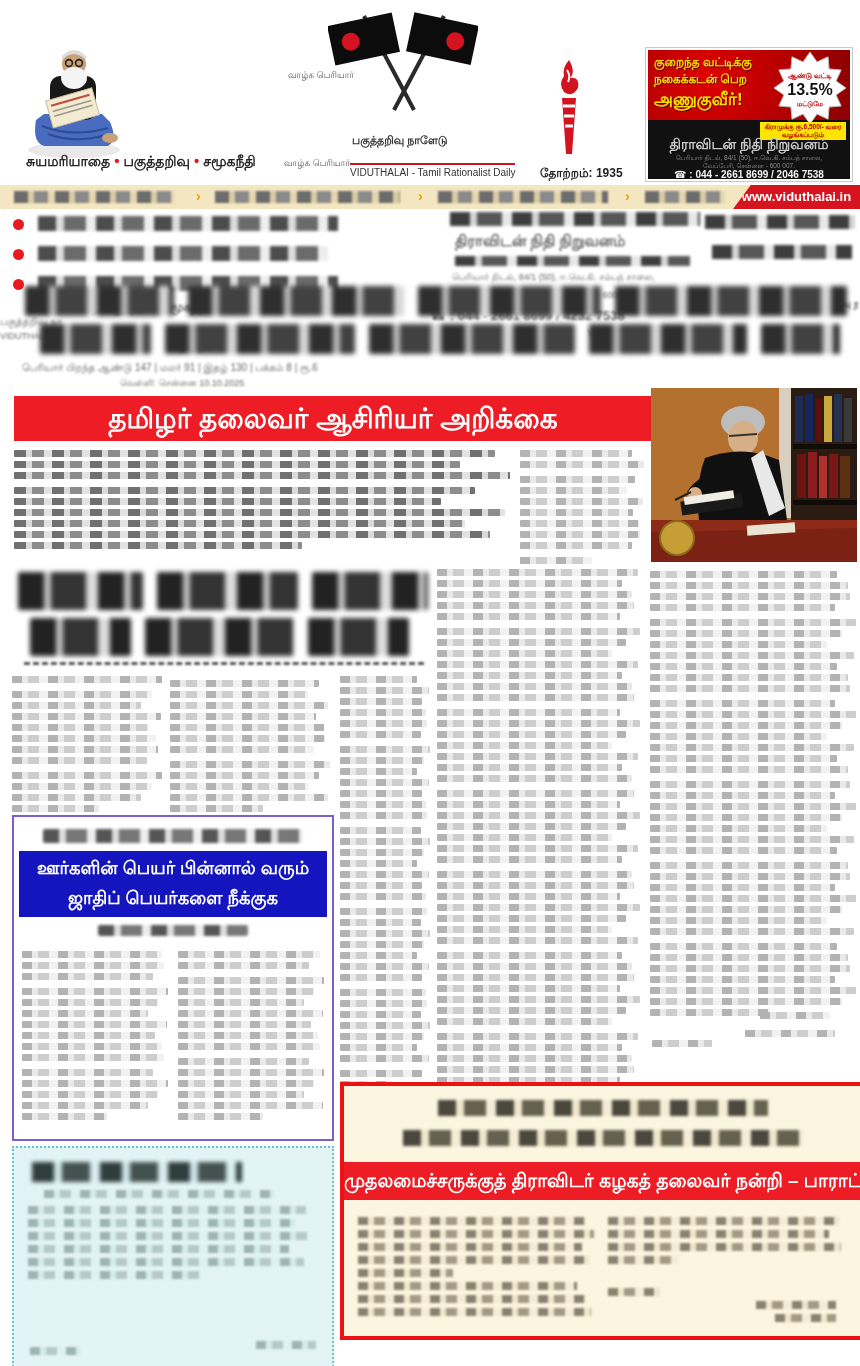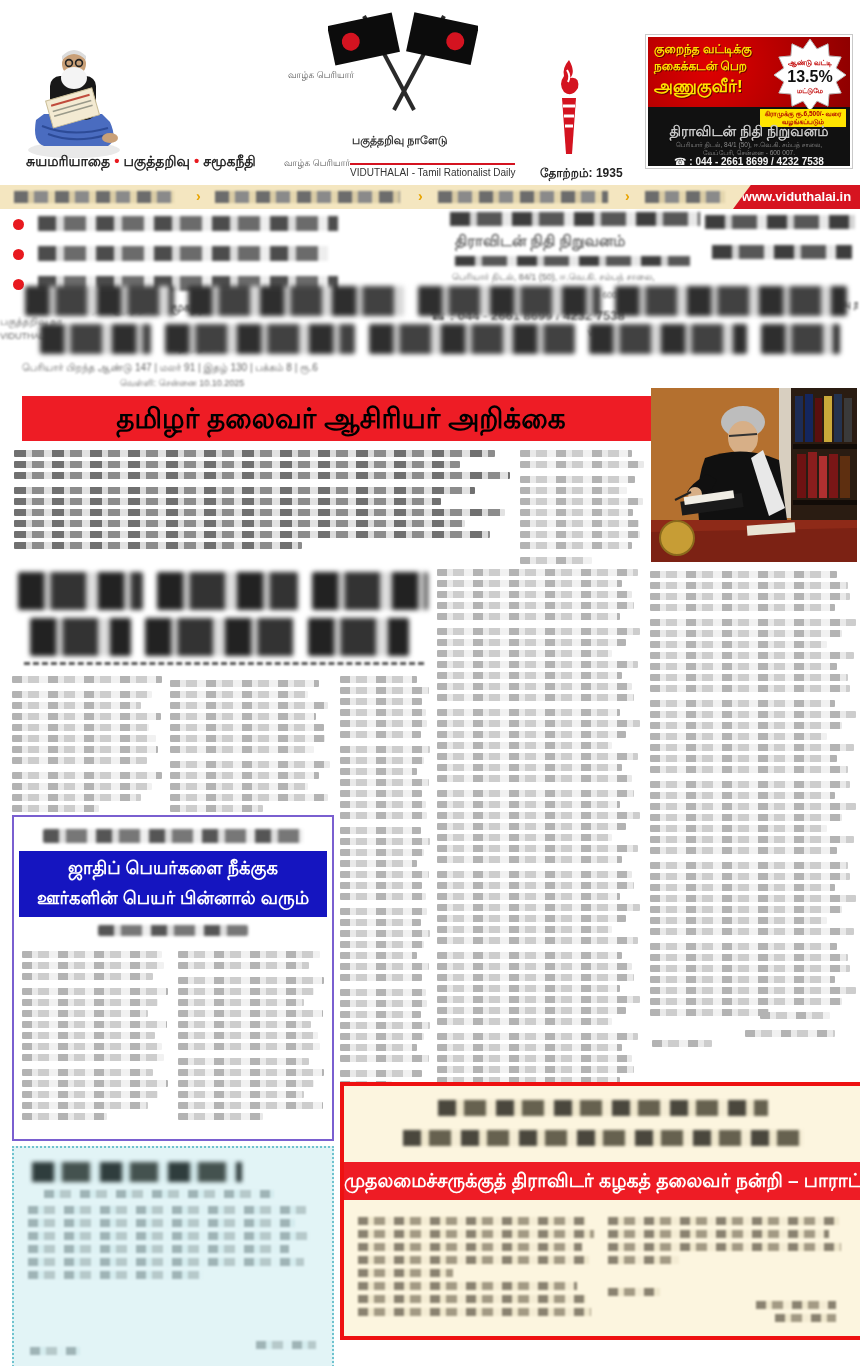--- a/index.html
+++ b/index.html
@@ -12,21 +12,21 @@
             letter-spacing:-3px;white-space:nowrap;text-shadow:1px 1px 0 #b00;}
   .year91{left:520px;top:55px;font-size:96px;font-weight:bold;color:#161616;line-height:1;letter-spacing:2px;}
   .founded{left:540px;top:166px;font-size:12px;font-weight:bold;color:#222;}
   .tagline{left:26px;top:152px;font-size:14px;font-weight:bold;color:#262626;white-space:nowrap;}
   .tagline .dot{color:#e8191f;font-size:15px;padding:0 4px;}
   .slogan-sm{font-size:9px;color:#555;}
   .sub-ta{left:352px;top:134px;font-size:11px;font-weight:bold;color:#333;}
   .sub-en{left:350px;top:163px;font-size:10px;color:#333;border-top:2px solid #d41320;padding-top:2px;}
 
   
-  .ad{left:645px;top:34px;width:206px;height:133px;border:1px solid #c9c9c9;background:#111;box-shadow:0 0 0 2px #fff inset;}
+  .ad{left:645px;top:47px;width:206px;height:133px;border:1px solid #c9c9c9;background:#111;box-shadow:0 0 0 2px #fff inset;}
   .ad-top{position:absolute;left:2px;top:2px;right:2px;height:70px;background:radial-gradient(circle at 30% 40%,#e00000,#8d0000);}
   .ad-l1{position:absolute;left:6px;top:5px;font-size:12px;font-weight:bold;color:#ffe400;text-shadow:1px 1px 0 #600;}
   .ad-l2{position:absolute;left:6px;top:22px;font-size:12px;font-weight:bold;color:#ffe400;text-shadow:1px 1px 0 #600;}
   .ad-l3{position:absolute;left:6px;top:40px;font-size:17px;font-weight:bold;color:#ffe400;text-shadow:1px 1px 0 #600;}
   .burst{position:absolute;right:2px;top:0px;width:76px;height:76px;}
   .burst text{font-family:"Liberation Sans",sans-serif;}
   .chip{position:absolute;right:4px;top:72px;width:86px;background:#ffe400;color:#b00000;font-size:6.5px;
         font-weight:bold;text-align:center;padding:1px 0;line-height:1.25;}
   .ad-co{position:absolute;left:0;right:0;top:88px;text-align:center;font-size:14px;font-weight:bold;color:#c9c9c9;
          text-shadow:0 1px 1px #000;}
@@ -49,21 +49,21 @@
 
   
   .hline{display:flex;gap:14px;}
   .hseg{height:30px;background:repeating-linear-gradient(90deg,#2e2e2e 0 24px,#bdbdbd 24px 31px,#414141 31px 62px,#d8d8d8 62px 72px);filter:blur(2.4px);border-radius:2px;}
   .hseg2{height:38px;background:repeating-linear-gradient(90deg,#222 0 26px,#c4c4c4 26px 33px,#333 33px 68px,#ddd 68px 80px);filter:blur(2.8px);border-radius:2px;}
   .dashrule{border-bottom:3px dashed #555;filter:blur(.8px);}
 
   .dateline{font-size:10px;}
 
   
-  .stmt-banner{left:22px;top:396px;width:638px;height:45px;background:#ee1c25;color:#000000;font-weight:bold;
+  .stmt-banner{left:14px;top:396px;width:638px;height:45px;background:#ee1c25;color:#ffffff;font-weight:bold;
                font-size:28px;text-align:center;line-height:45px;white-space:nowrap;overflow:hidden;}
 
   
   .bl{height:7px;margin:4px 0;border-radius:1px;
       background:repeating-linear-gradient(90deg,#b3b3b3 0 10px,#e9e9e9 10px 16px,#cdcdcd 16px 27px,#f1f1f1 27px 36px);
       filter:blur(.7px);}
   .dark .bl{background:repeating-linear-gradient(90deg,#707070 0 12px,#dadada 12px 18px,#8c8c8c 18px 30px,#e2e2e2 30px 38px);}
   .kline{height:14px;background:repeating-linear-gradient(90deg,#555 0 16px,#ddd 16px 23px,#777 23px 44px,#eee 44px 53px);filter:blur(1.7px);border-radius:2px;}
 
   
@@ -151,21 +151,21 @@
           <polygon points="74,38 64.1,45 69.2,56 57.1,57.1 56,69.2 45,64.1 38,74 31,64.1 20,69.2 18.9,57.1 6.8,56 11.9,45 2,38 11.9,31 6.8,20 18.9,18.9 20,6.8 31,11.9 38,2 45,11.9 56,6.8 57.1,18.9 69.2,20 64.1,31" fill="#fff" stroke="#bbb" stroke-width="1"></polygon>
           <text x="38" y="28" text-anchor="middle" font-size="7" fill="#c00000" font-weight="bold">ஆண்டு வட்டி</text>
           <text x="38" y="45" text-anchor="middle" font-size="16" fill="#111" font-weight="bold">13.5%</text>
           <text x="38" y="56" text-anchor="middle" font-size="6.5" fill="#c00000" font-weight="bold">மட்டுமே</text>
         </svg>
         <div class="chip">கிராமுக்கு ரூ.6,500/- வரை வழங்கப்படும்</div>
       </div>
       <div class="ad-co">திராவிடன் நிதி நிறுவனம்</div>
       <div class="ad-ad1">பெரியார் திடல், 84/1 (50), ஈ.வெ.கி. சம்பத் சாலை,</div>
       <div class="ad-ad2">வேப்பேரி, சென்னை - 600 007.</div>
-      <div class="ad-ph">☎ : 044 - 2661 8699 / 4232 7538</div>
+      <div class="ad-ph">☎ : 044 - 2661 8699 / 2046 7538</div>
     </div>
   </div>
 
   <div class="abs ticker">
     <div class="tk-seg" style="left:14px;width:160px;"></div>
     <span class="tk-arrow" style="left:196px;">›</span>
     <div class="tk-seg" style="left:215px;width:185px;"></div>
     <span class="tk-arrow" style="left:418px;">›</span>
     <div class="tk-seg" style="left:438px;width:170px;"></div>
     <span class="tk-arrow" style="left:625px;">›</span>
@@ -451,22 +451,22 @@
       <div class="bl" style="width: 58%;"></div>
     </div>
 
   <div class="abs bl" style="left:760px;top:1008px;width:70px;"></div>
   <div class="abs bl" style="left:745px;top:1026px;width:90px;"></div>
   <div class="abs bl" style="left:652px;top:1036px;width:60px;"></div>
 
   <div class="abs bluebox">
     <div class="kline" style="margin:12px auto 0;width:260px;"></div>
     <div class="bb-band">
+      <div>ஊர்களின் பெயர் பின்னால் வரும்</div>
       <div>ஜாதிப் பெயர்களை நீக்குக</div>
-      <div>ஊர்களின் பெயர் பின்னால் வரும்</div>
     </div>
     <div class="kline" style="position:absolute;left:84px;top:108px;width:150px;height:11px;"></div>
     <div style="position:absolute;left:8px;top:130px;width:146px;">
         <div class="bl" style="width: 96%;"></div>
         <div class="bl" style="width: 97%;"></div>
         <div class="bl" style="width: 90%;"></div>
         <div class="bl" style="width: 100%; margin-top: 8px;"></div>
         <div class="bl" style="width: 93%;"></div>
         <div class="bl" style="width: 86%;"></div>
         <div class="bl" style="width: 99%;"></div>

